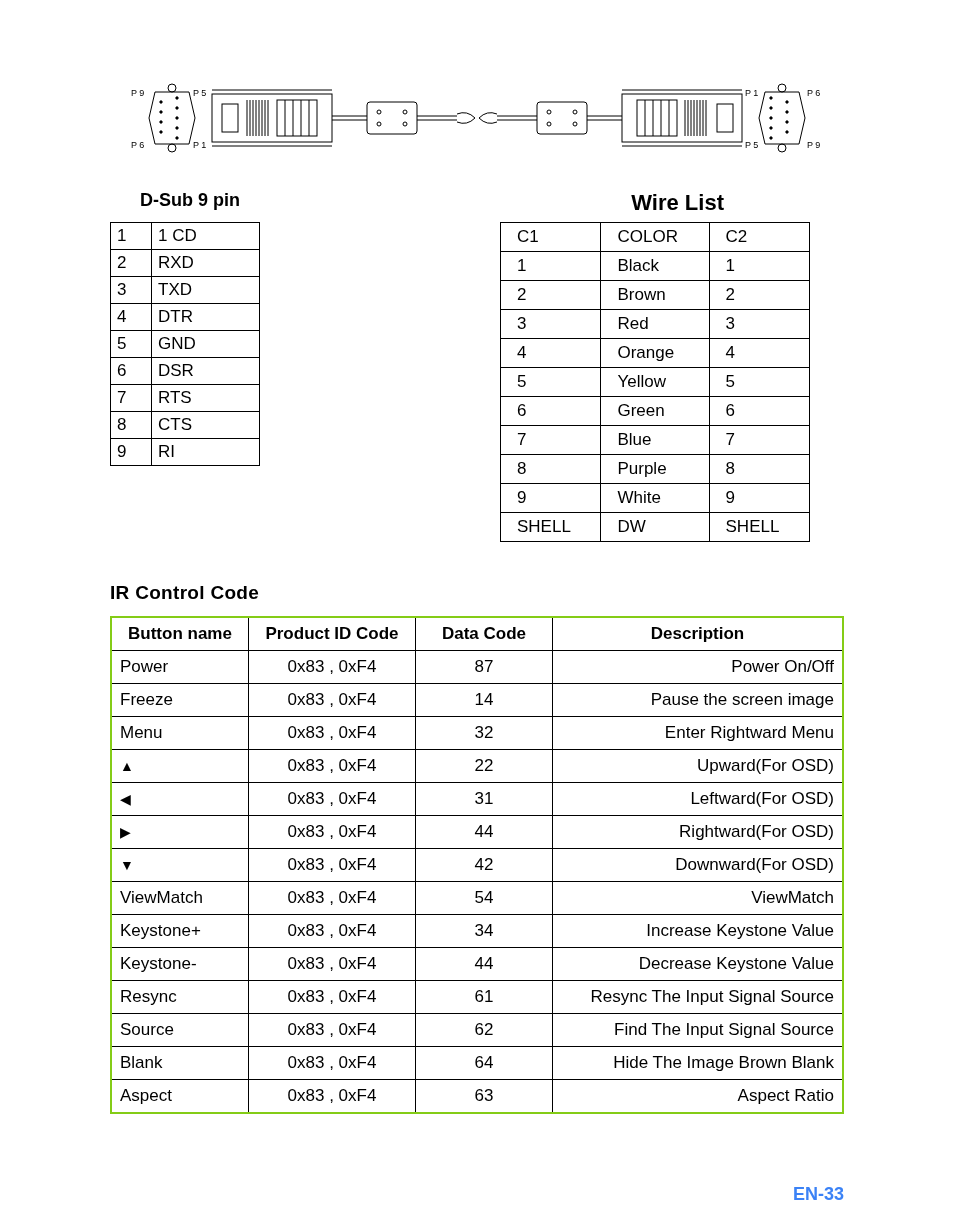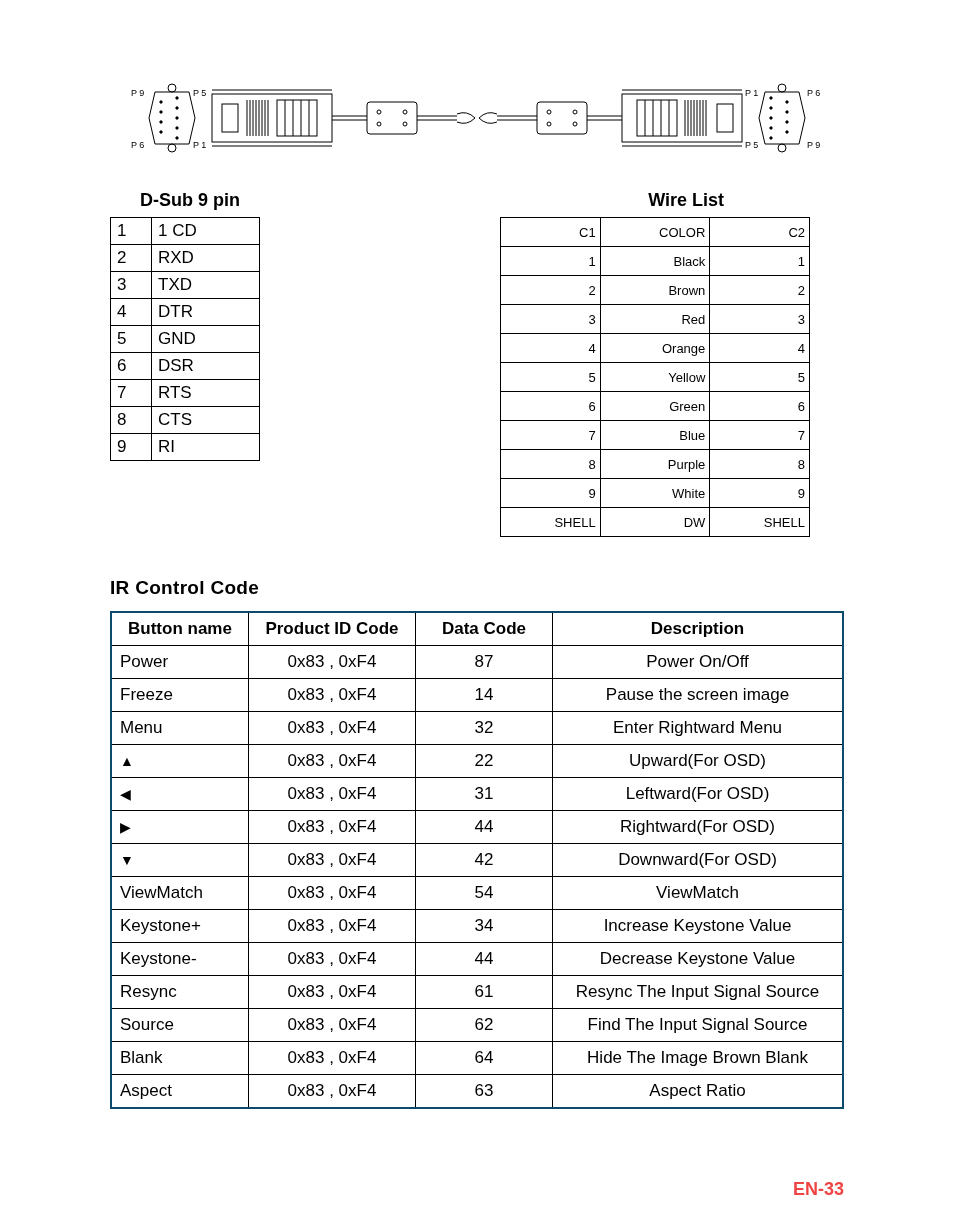--- a/index.html
+++ b/index.html
@@ -29,21 +29,21 @@
     justify-content: space-between;
     margin-bottom: 6px;
   }
   .labels-row .left-label {
     font-weight: bold;
     font-size: 18px;
     margin-left: 30px;
   }
   .labels-row .right-label {
     font-weight: bold;
-    font-size: 18px;
+    font-size: 22px;
     margin-right: 120px;
   }
   
   .tables-row {
     display: flex;
     align-items: flex-start;
     margin-bottom: 40px;
   }
   .dsub-table {
     border-collapse: collapse;
@@ -59,37 +59,37 @@
     width: 28px;
     text-align: left;
   }
   .wire-table {
     border-collapse: collapse;
     margin-left: 240px;
     width: 310px;
   }
   .wire-table td {
     border: 1px solid #000;
-    padding: 3px 4px;
-    font-size: 13px;
-    text-align: right;
+    padding: 3px 16px;
+    font-size: 17px;
+    text-align: left;
     height: 22px;
   }
   
   .ir-heading {
     font-family: "Arial Black", Arial, sans-serif;
     font-weight: 900;
     font-size: 19px;
     margin-bottom: 12px;
     letter-spacing: 0.3px;
   }
   .ir-table {
     border-collapse: collapse;
     width: 100%;
-    border: 2px solid #0c4a6e;
+    border: 2px solid #84cc16;
   }
   .ir-table th, .ir-table td {
     border: 1px solid #000;
     padding: 5px 8px;
     font-size: 17px;
     height: 22px;
   }
   .ir-table th {
     font-weight: bold;
     text-align: center;
@@ -100,34 +100,34 @@
   }
   .ir-table td.pid-cell {
     text-align: center;
     width: 150px;
   }
   .ir-table td.dc-cell {
     text-align: center;
     width: 120px;
   }
   .ir-table td.desc-cell {
-    text-align: center;
+    text-align: right;
     margin-left: 8px;
   }
   .ir-table .arrow {
     font-size: 14px;
   }
   .footer {
     text-align: right;
     font-weight: bold;
     font-size: 18px;
     margin-top: 70px;
   }
   .accent {
-    color: #ef4444;
+    color: #3b82f6;
   }
 </style>
 </head>
 <body>
 
 <div class="page">
 
   <div class="cable-diagram">
     <svg width="720" height="80" viewBox="0 0 720 80">
 

